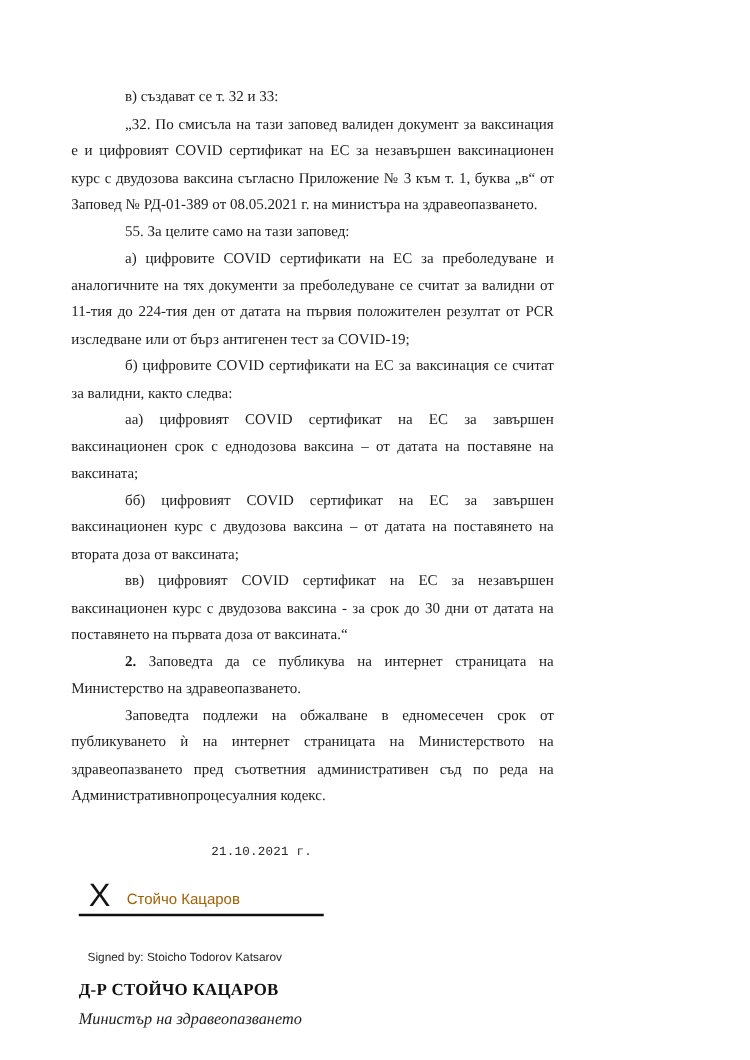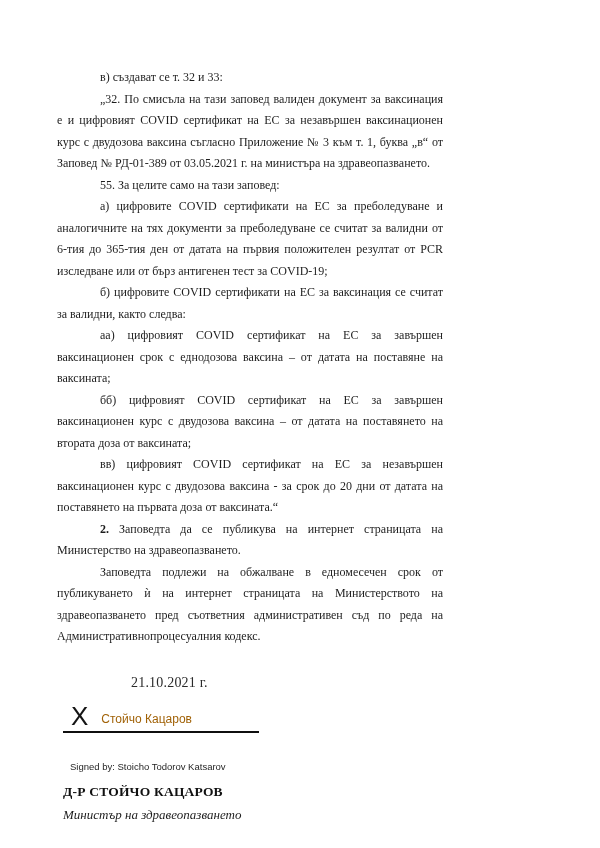--- a/index.html
+++ b/index.html
@@ -14,23 +14,23 @@
     margin: 0;
     font-family: "Liberation Serif", serif;
     font-size: 12px;
     line-height: 21.5px;
     color: #1d1d1d;
     text-align: justify;
     text-indent: 43px;
   }
   .bold { font-weight: bold; }
   .date-line {
-    margin: 29px 0 0 74px;
-    font-family: Liberation Serif, serif;
-    font-size: 14px;
+    margin: 29px 0 0 112px;
+    font-family: Liberation Mono, monospace;
+    font-size: 10px;
     line-height: 12px;
     color: #2a2a2a;
     letter-spacing: 0.2px;
   }
   .sig-row {
     box-sizing: border-box;
     display: flex;
     align-items: flex-end;
     gap: 13px;
     width: 196px;
@@ -76,27 +76,27 @@
     color: #1d1d1d;
   }
 </style>
 </head>
 <body>
 
 <div class="page">
 
   <div>
     <p class="para">в) създават се т. 32 и 33:</p>
-    <p class="para">„32. По смисъла на тази заповед валиден документ за ваксинация е и цифровият COVID сертификат на ЕС за незавършен ваксинационен курс с двудозова ваксина съгласно Приложение № 3 към т. 1, буква „в“ от Заповед № РД-01-389 от 03.05.2021 г. на министъра на здравеопазването.</p>
+    <p class="para">„32. По смисъла на тази заповед валиден документ за ваксинация е и цифровият COVID сертификат на ЕС за незавършен ваксинационен курс с двудозова ваксина съгласно Приложение № 3 към т. 1, буква „в“ от Заповед № РД-01-389 от 08.05.2021 г. на министъра на здравеопазването.</p>
     <p class="para">55. За целите само на тази заповед:</p>
-    <p class="para">а) цифровите COVID сертификати на ЕС за преболедуване и аналогичните на тях документи за преболедуване се считат за валидни от 6-тия до 365-тия ден от датата на първия положителен резултат от PCR изследване или от бърз антигенен тест за COVID-19;</p>
+    <p class="para">а) цифровите COVID сертификати на ЕС за преболедуване и аналогичните на тях документи за преболедуване се считат за валидни от 11-тия до 224-тия ден от датата на първия положителен резултат от PCR изследване или от бърз антигенен тест за COVID-19;</p>
     <p class="para">б) цифровите COVID сертификати на ЕС за ваксинация се считат за валидни, както следва:</p>
     <p class="para">аа) цифровият COVID сертификат на ЕС за завършен ваксинационен срок с еднодозова ваксина – от датата на поставяне на ваксината;</p>
     <p class="para">бб) цифровият COVID сертификат на ЕС за завършен ваксинационен курс с двудозова ваксина – от датата на поставянето на втората доза от ваксината;</p>
-    <p class="para">вв) цифровият COVID сертификат на ЕС за незавършен ваксинационен курс с двудозова ваксина - за срок до 20 дни от датата на поставянето на първата доза от ваксината.“</p>
+    <p class="para">вв) цифровият COVID сертификат на ЕС за незавършен ваксинационен курс с двудозова ваксина - за срок до 30 дни от датата на поставянето на първата доза от ваксината.“</p>
     <p class="para"><span class="bold">2.</span><span> Заповедта да се публикува на интернет страницата на Министерство на здравеопазването.</span></p>
     <p class="para">Заповедта подлежи на обжалване в едномесечен срок от публикуването ѝ на интернет страницата на Министерството на здравеопазването пред съответния административен съд по реда на Административнопроцесуалния кодекс.</p>
   </div>
 
   <div class="date-line">21.10.2021 г.</div>
 
   <div class="sig-row">
     <span class="x-mark">X</span>
     <span class="signer">Стойчо Кацаров</span>
   </div>

